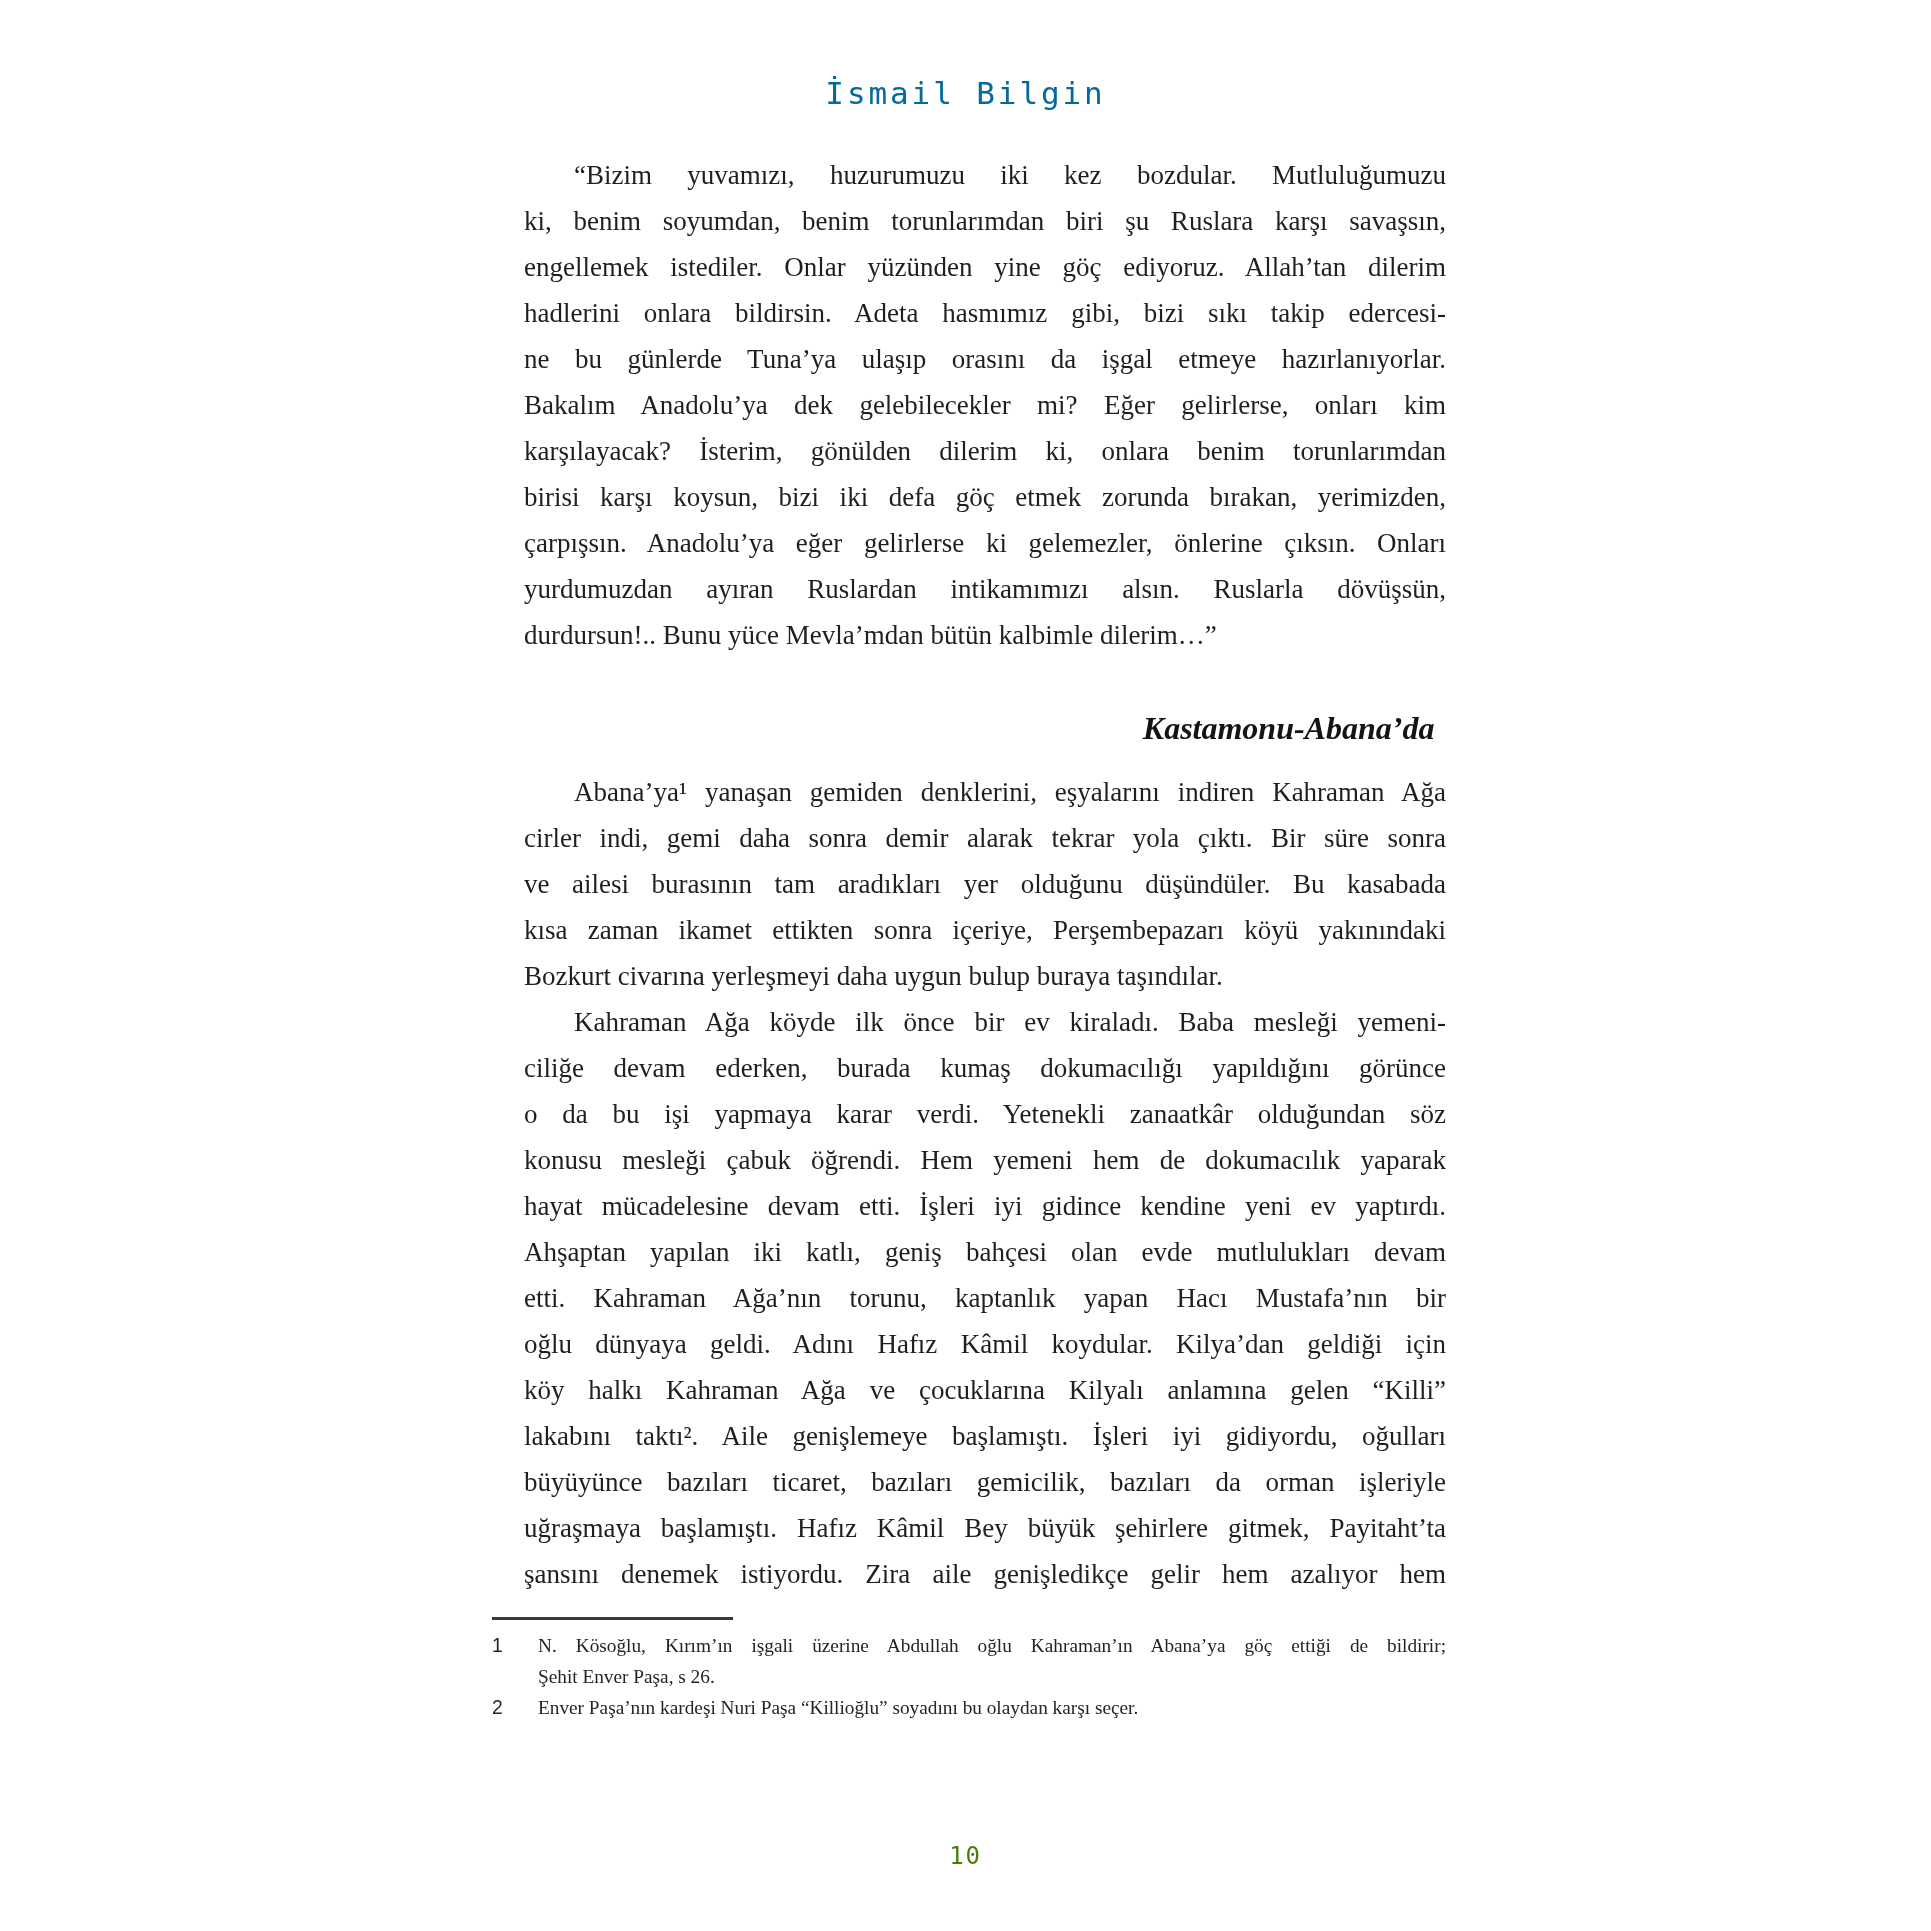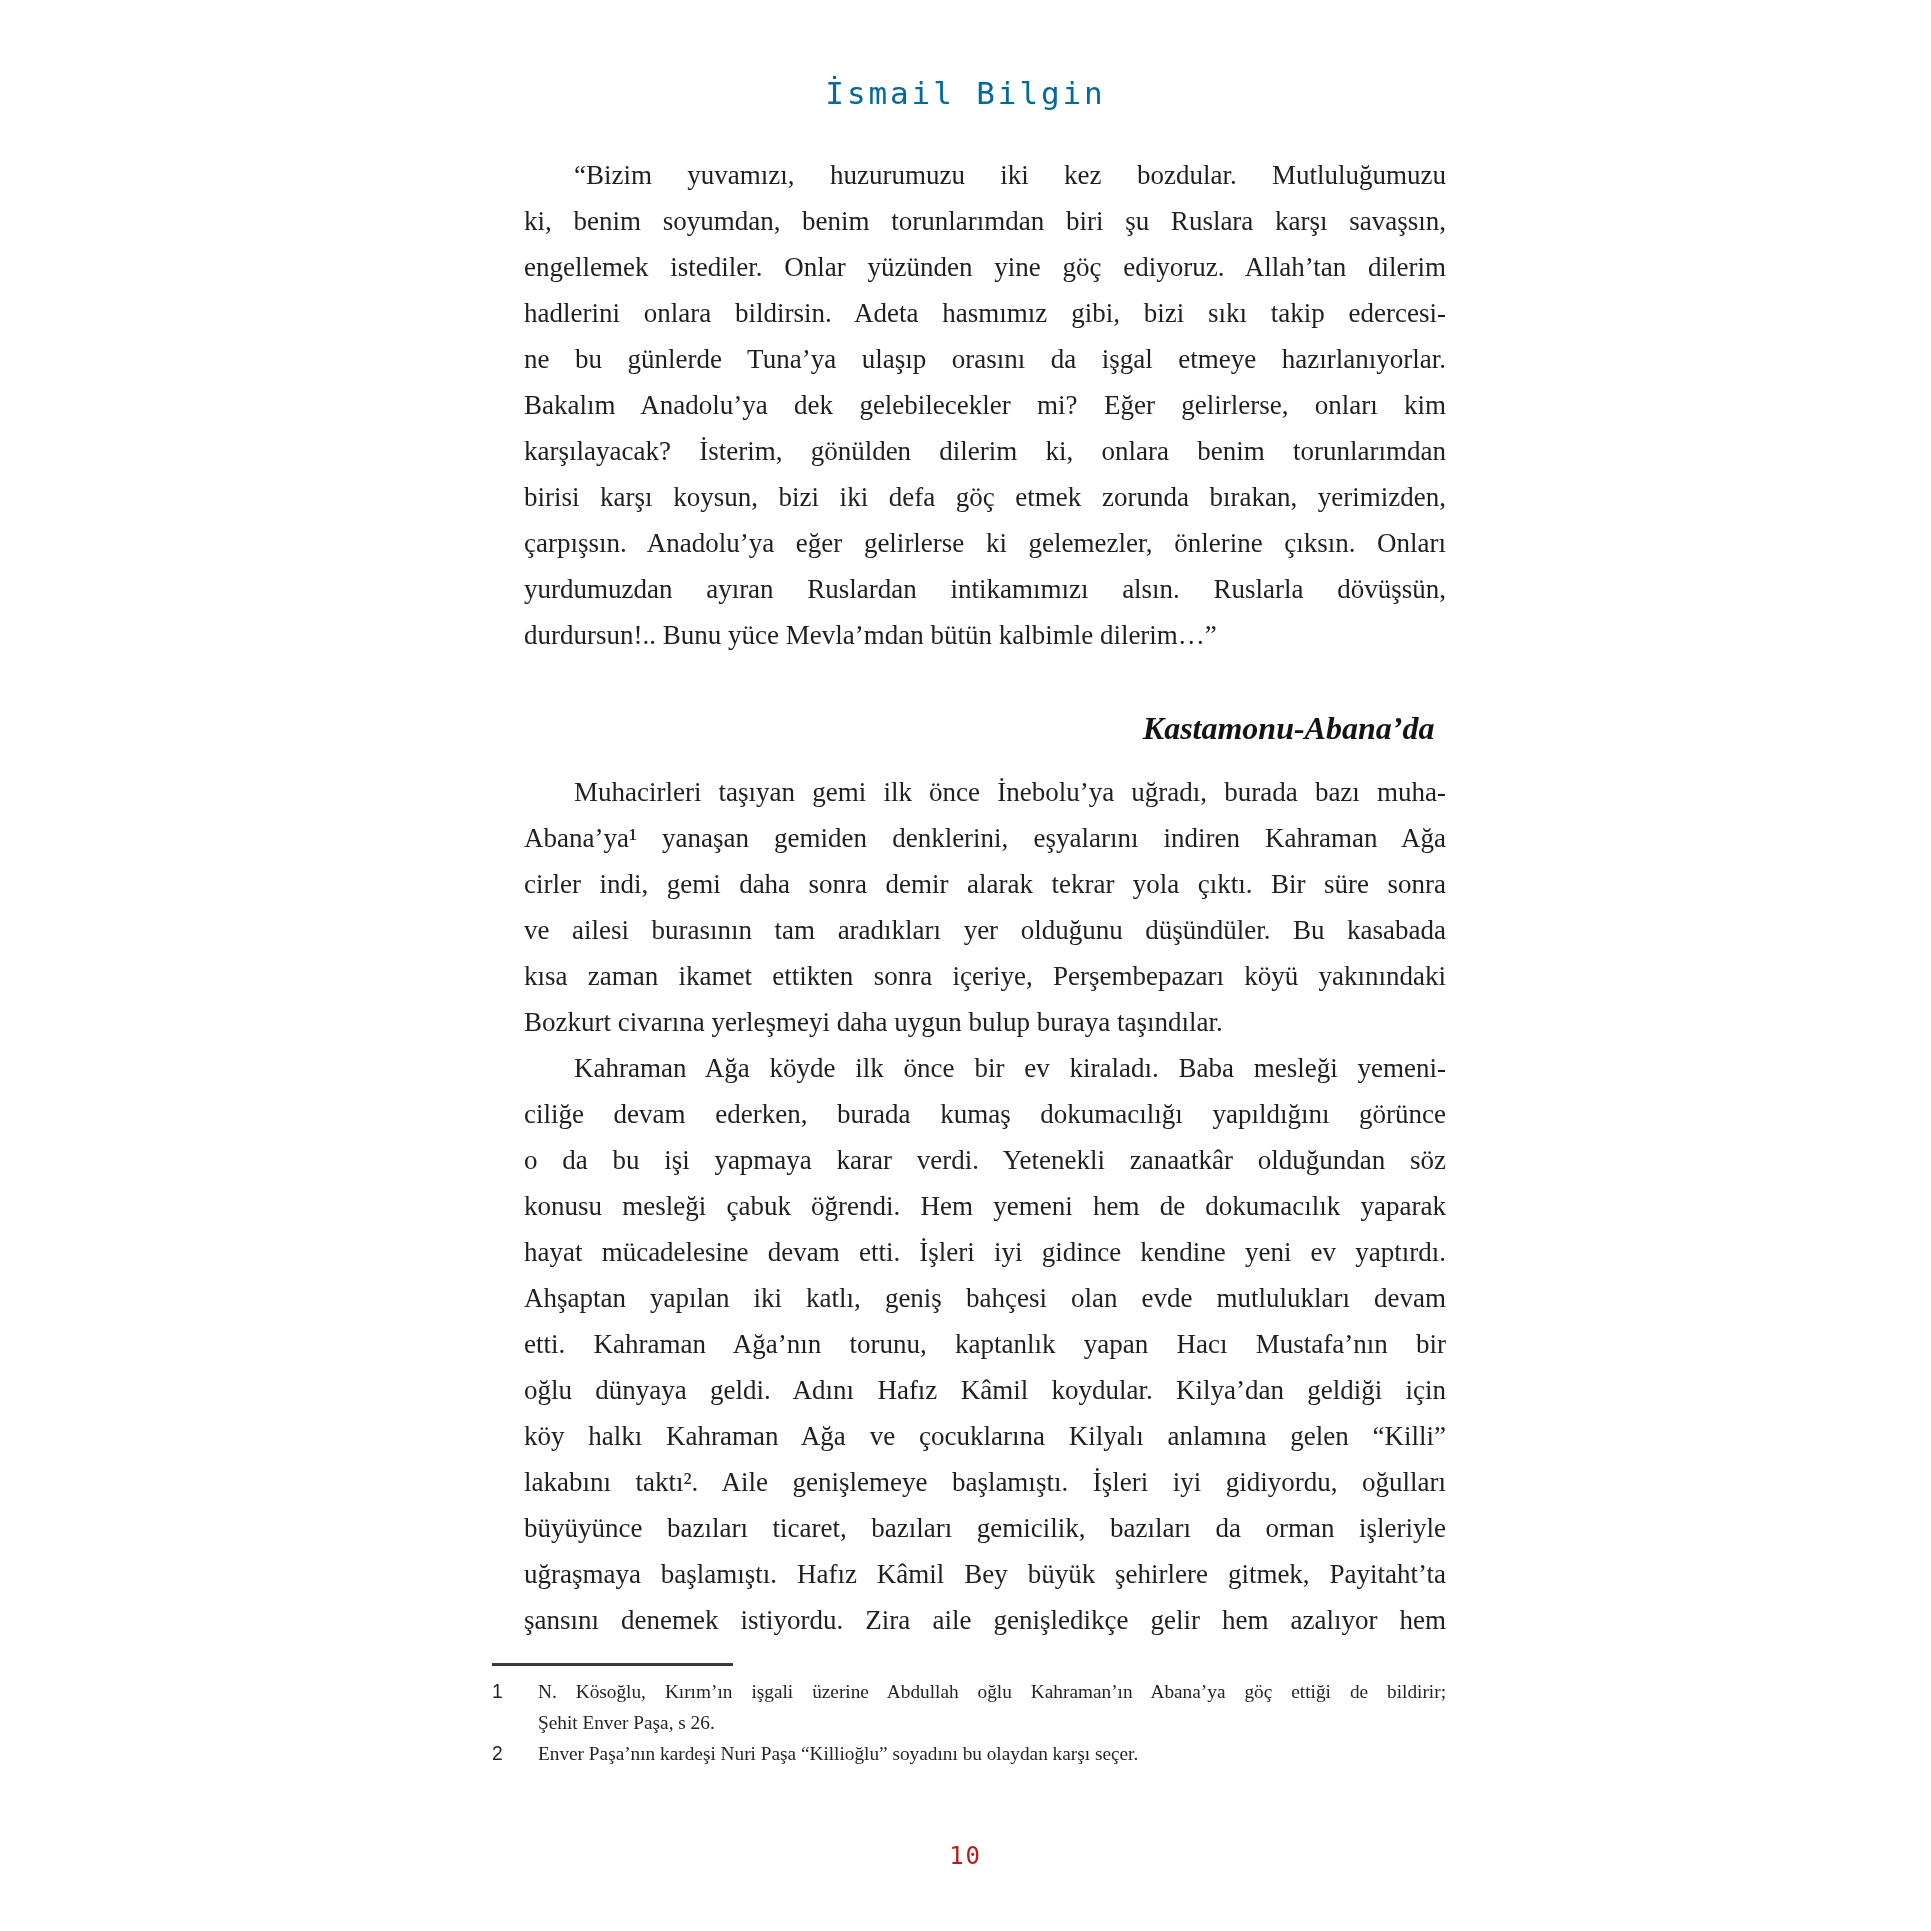--- a/index.html
+++ b/index.html
@@ -80,21 +80,21 @@
     text-align-last: justify;
   }
 
   .page-number {
     position: absolute;
     top: 1842px; left: 0; right: 0;
     text-align: center;
     font-family: "DejaVu Sans Mono", monospace;
     font-size: 24px;
     letter-spacing: 1.9px;
-    color: #b91c1c;
+    color: #4d7c0f;
   }
 </style>
 </head>
 <body>
 
 <div class="page">
 
   <div class="running-header">İsmail Bilgin</div>
 
   <div class="page-body">
@@ -107,21 +107,20 @@
         <div class="line">ne bu günlerde Tuna’ya ulaşıp orasını da işgal etmeye hazırlanıyorlar.</div>
         <div class="line">Bakalım Anadolu’ya dek gelebilecekler mi? Eğer gelirlerse, onları kim</div>
         <div class="line">karşılayacak? İsterim, gönülden dilerim ki, onlara benim torunlarımdan</div>
         <div class="line">birisi karşı koysun, bizi iki defa göç etmek zorunda bırakan, yerimizden,</div>
         <div class="line">çarpışsın. Anadolu’ya eğer gelirlerse ki gelemezler, önlerine çıksın. Onları</div>
         <div class="line">yurdumuzdan ayıran Ruslardan intikamımızı alsın. Ruslarla dövüşsün,</div>
         <div class="line">durdursun!.. Bunu yüce Mevla’mdan bütün kalbimle dilerim…”</div>
       </div>
       <div class="heading">Kastamonu-Abana’da</div>
       <div class="para">
-        <div class="line">Muhacirleri taşıyan gemi ilk önce İnebolu’ya uğradı, burada bazı muha-</div>
         <div class="line">Abana’ya¹ yanaşan gemiden denklerini, eşyalarını indiren Kahraman Ağa</div>
         <div class="line">cirler indi, gemi daha sonra demir alarak tekrar yola çıktı. Bir süre sonra</div>
         <div class="line">ve ailesi burasının tam aradıkları yer olduğunu düşündüler. Bu kasabada</div>
         <div class="line">kısa zaman ikamet ettikten sonra içeriye, Perşembepazarı köyü yakınındaki</div>
         <div class="line">Bozkurt civarına yerleşmeyi daha uygun bulup buraya taşındılar.</div>
       </div>
       <div class="para justify-last">
         <div class="line">Kahraman Ağa köyde ilk önce bir ev kiraladı. Baba mesleği yemeni-</div>
         <div class="line">ciliğe devam ederken, burada kumaş dokumacılığı yapıldığını görünce</div>
         <div class="line">o da bu işi yapmaya karar verdi. Yetenekli zanaatkâr olduğundan söz</div>

